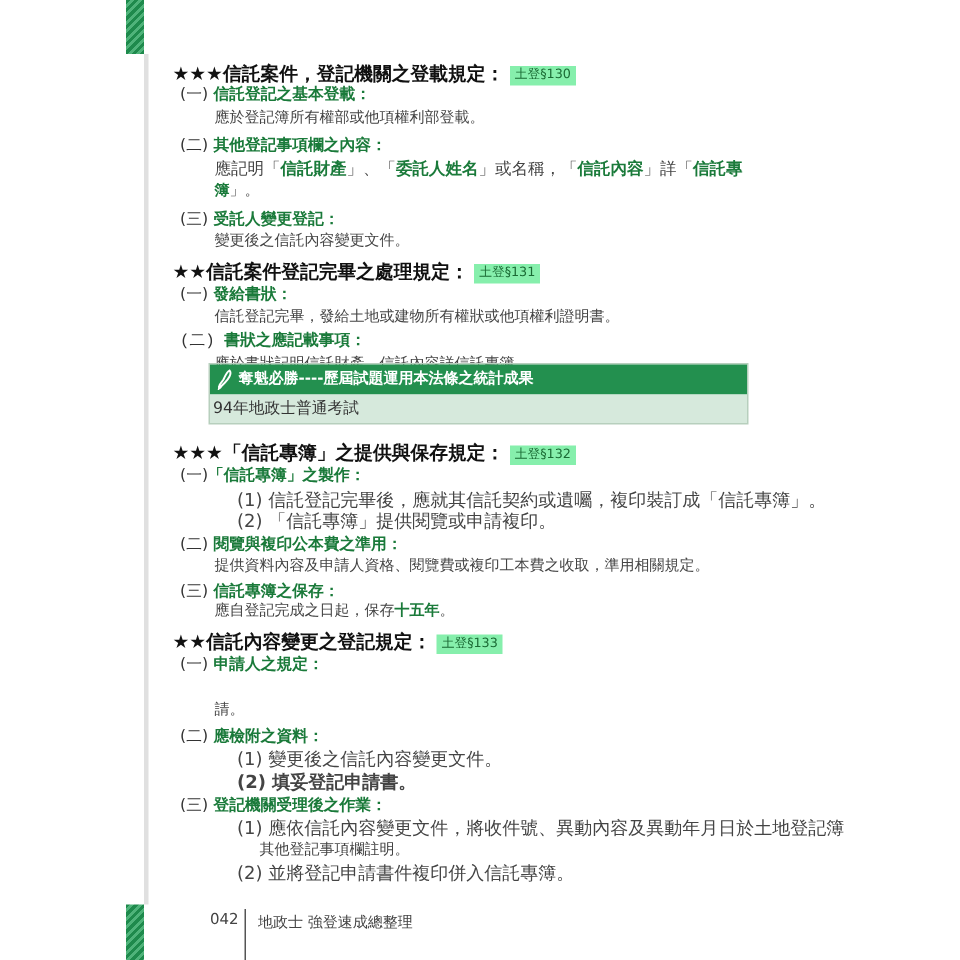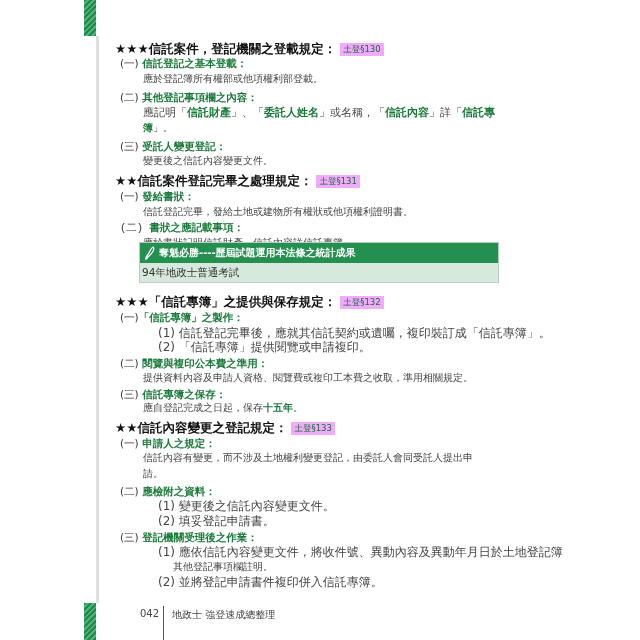--- a/index.html
+++ b/index.html
@@ -12,21 +12,21 @@
   .spine { position:absolute; left:96px; top:36px; width:3px; height:567px; background:#e0e0e0; }
   .content { position:absolute; left:0; top:0; width:640px; height:640px; }
   .line { position:absolute; white-space:nowrap; font-size:10.5px; line-height:14px; }
   .h { font-size:12.5px; font-weight:bold; color:#111; left:115px; }
   .sub { left:120px; font-size:10.5px; color:#1a7a3a; font-weight:bold; }
   .sub .num { color:#333; font-weight:normal; }
   .body { left:143px; color:#444; font-size:10px; }
   .body2 { left:158px; color:#444; font-size:12px; }
   .body3 { left:173px; color:#444; font-size:10px; }
   .gr { color:#1a7a3a; font-weight:bold; }
-  .tag { display:inline-block; background:#f0abfc; color:#1a6a34; font-size:8.5px; font-weight:normal;
+  .tag { display:inline-block; background:#86efac; color:#1a6a34; font-size:8.5px; font-weight:normal;
          padding:1px 3px; margin-left:4px; vertical-align:1px; line-height:11px; }
   .banner { position:absolute; left:139px; top:242px; width:360px; height:41px; border:1px solid #b7cfbd; box-sizing:border-box; }
   .banner .bar { height:20px; background:#23904f; color:#fff; font-weight:bold; font-size:10px; line-height:20px; padding-left:4px; display:flex; align-items:center; }
   .banner .bar svg { margin-right:3px; }
   .banner .lower { height:19px; background:#d6e9dc; color:#333; font-size:10.5px; line-height:19px; padding-left:2px; }
   .footer { position:absolute; top:606px; left:0; width:640px; height:34px; }
   .footer .pg { position:absolute; left:140px; top:2px; font-size:10px; color:#444; }
   .footer .sep { position:absolute; left:163px; top:0; width:1px; height:34px; background:#555; }
   .footer .title { position:absolute; left:172px; top:2px; font-size:10px; color:#444; }
 </style>
@@ -107,30 +107,29 @@
   <div class="line body" style="top:401px;">
     <span>應自登記完成之日起，保存</span><span class="gr">十五年</span><span>。</span>
   </div>
 
   <div class="line h" style="top:421px;">
     <span>★★</span><span>信託內容變更之登記規定：</span><span class="tag">土登§133</span>
   </div>
   <div class="line sub" style="top:436px;">
     <span class="num">(一)</span> <span>申請人之規定：</span>
   </div>
-  <div class="line body" style="top:451px;">信託內容有變更，而不涉及土地權利變更登記，由委託人會同受託人提出申</div>
   <div class="line body" style="top:467px;">請。</div>
 
   <div class="line sub" style="top:484px;">
     <span class="num">(二)</span> <span>應檢附之資料：</span>
   </div>
   <div class="line body2" style="top:499px;">
     <span>(1)</span> <span>變更後之信託內容變更文件。</span>
   </div>
-  <div class="line body2" style="top:514px;">
+  <div class="line body2" style="top:514px;font-weight:bold;">
     <span>(2)</span> <span>填妥登記申請書。</span>
   </div>
 
   <div class="line sub" style="top:530px;">
     <span class="num">(三)</span> <span>登記機關受理後之作業：</span>
   </div>
   <div class="line body2" style="top:545px;">
     <span>(1)</span> <span>應依信託內容變更文件，將收件號、異動內容及異動年月日於土地登記簿</span>
   </div>
   <div class="line body3" style="top:560px;">其他登記事項欄註明。</div>

